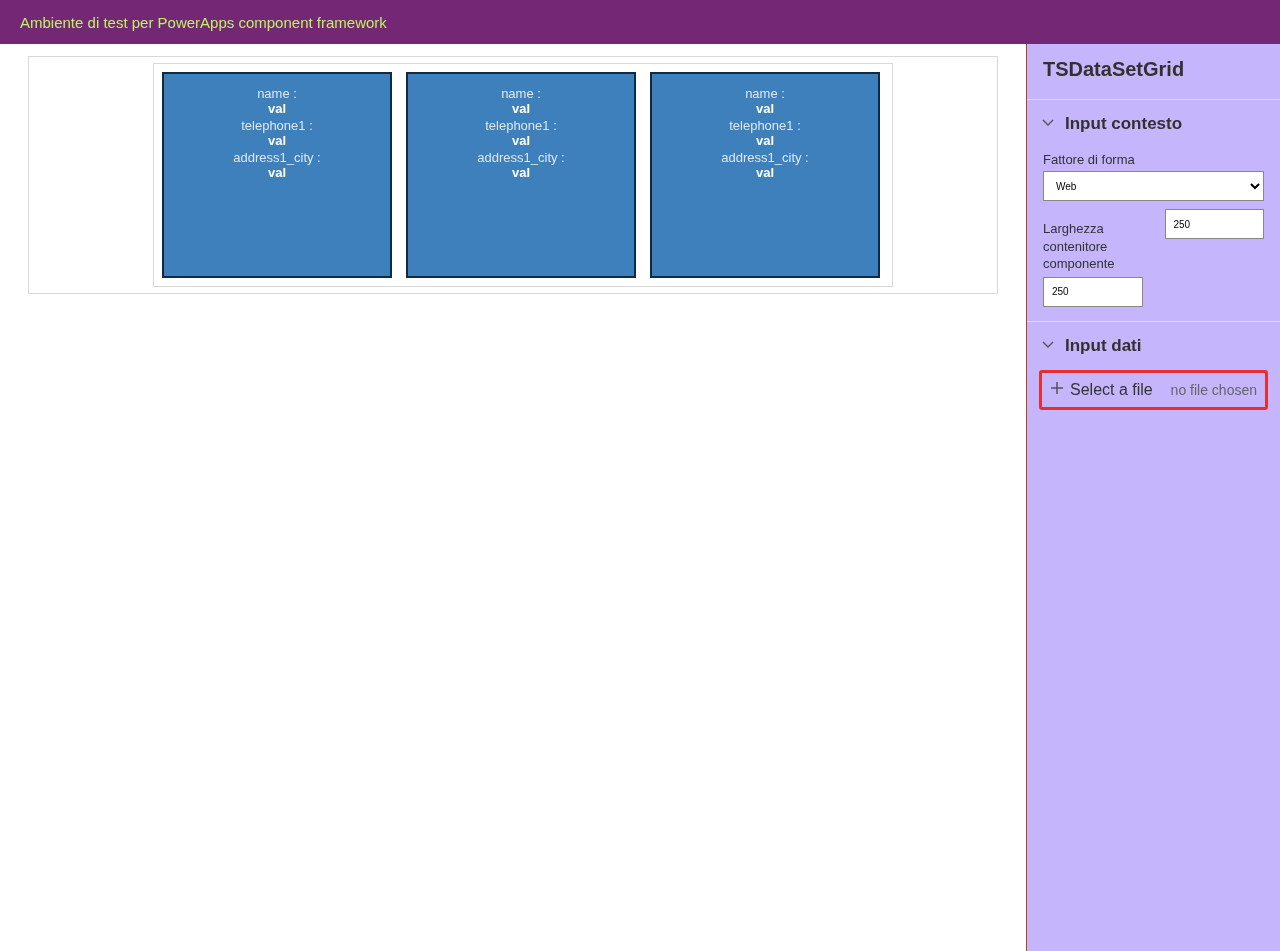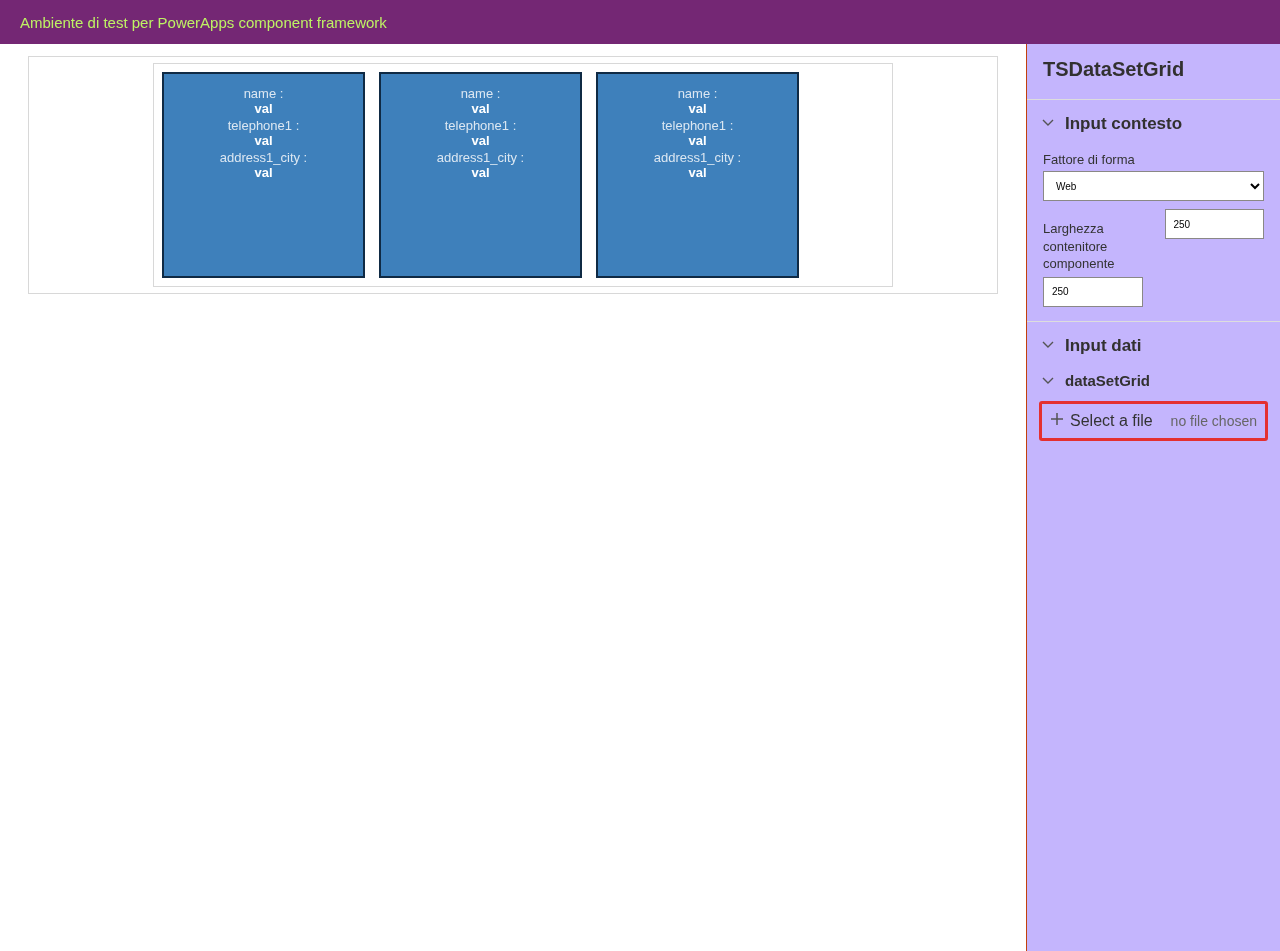--- a/index.html
+++ b/index.html
@@ -40,21 +40,21 @@
       border: 1px solid #d8d8d8;
       padding: 8px;
       margin-left: 118px;
       display: flex;
       gap: 14px;
       width: 740px;
     }
     .card {
       background: #3e80bb;
       border: 2px solid #0f2a44;
-      width: 203px;
+      width: 230px;
       height: 206px;
       color: #fff;
       text-align: center;
       font-size: 13px;
       padding-top: 10px;
     }
     .card .lbl { color: #dce7f2; margin-top: 2px; }
     .card .val { font-weight: bold; color: #fff; margin-top: 0; }
 
     .sidebar {
@@ -197,28 +197,20 @@
 
     <div class="section-header">
       <span class="chevron">
         <svg viewBox="0 0 14 14">
             <polyline points="2,5 7,10 12,5"></polyline>
           </svg>
       </span>
       <span>Input dati</span>
     </div>
 
-    <div class="sub-header">
-      <span class="chevron">
-        <svg viewBox="0 0 14 14">
-            <polyline points="2,5 7,10 12,5"></polyline>
-          </svg>
-      </span>
-      <span>dataSetGrid</span>
-    </div>
 
     <div class="file-box">
       <span class="plus">
         <svg viewBox="0 0 14 14">
             <line x1="7" y1="1" x2="7" y2="13"></line>
             <line x1="1" y1="7" x2="13" y2="7"></line>
           </svg>
       </span>
       <span class="sel">Select a file</span>
       <span class="nochosen">no file chosen</span>

